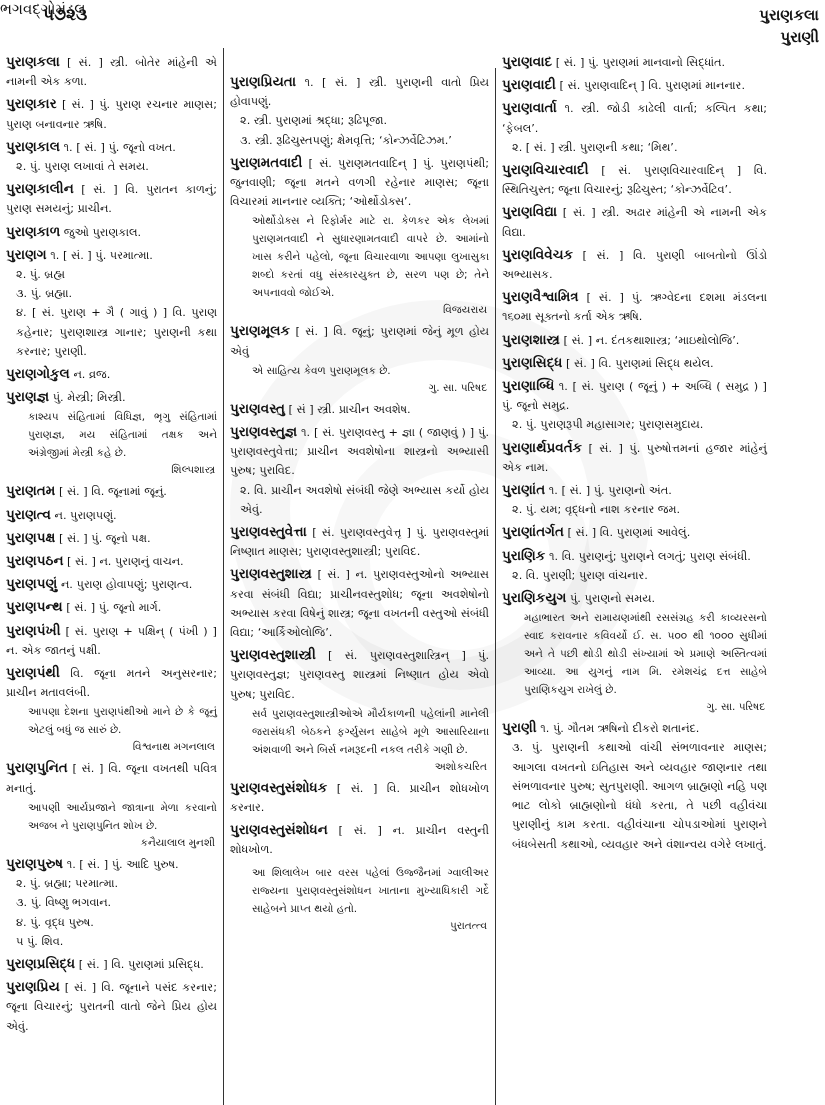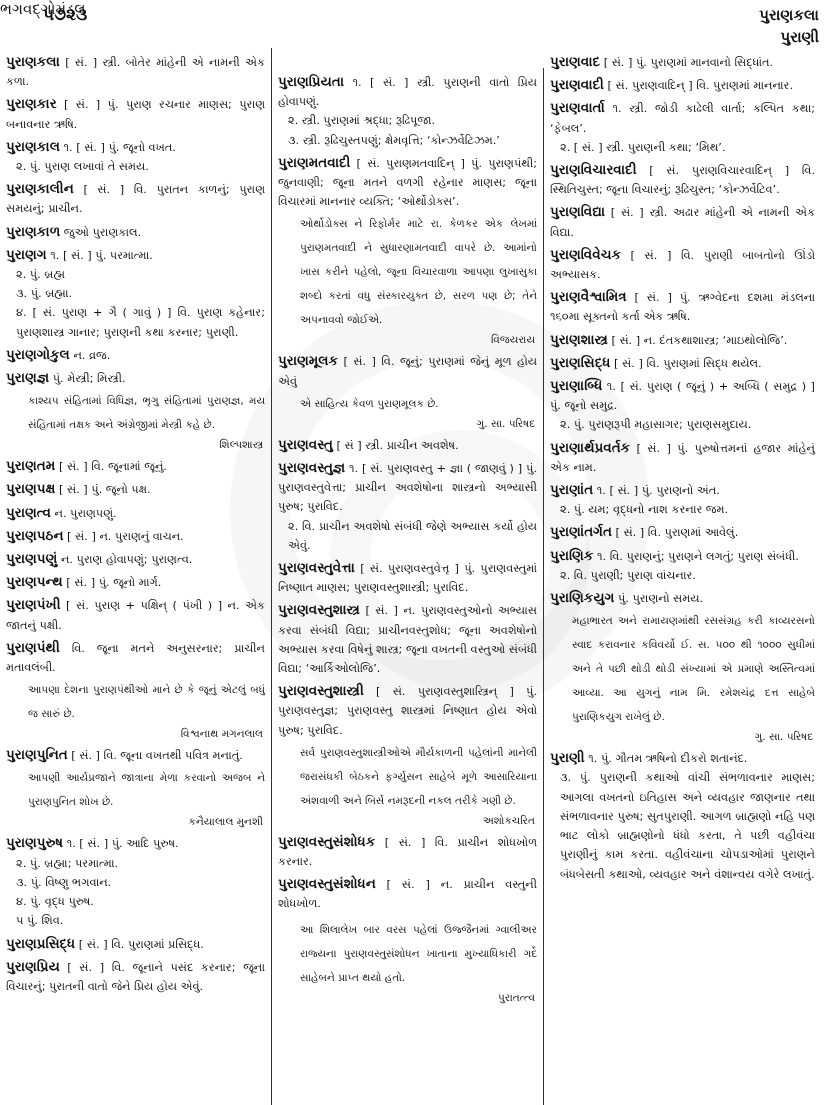--- a/index.html
+++ b/index.html
@@ -16,27 +16,27 @@
     position:absolute; left:330px; top:430px; width:260px; height:260px;
     border-radius:50%; border:40px solid rgba(0,0,0,0.03); box-sizing:border-box;
     pointer-events:none;
   }
   .header { position:relative; height:48px; }
   .page-number { position:absolute; left:6px; top:4px; font-size:17px; font-weight:bold;margin-left:37px; }
   .running-title { position:absolute; left:0; right:0; top:0; font-size:15px; }
   .guide-words { position:absolute; right:6px; top:4px; text-align:right; font-size:15px; font-weight:bold; line-height:22px; }
   .columns { position:absolute; top:48px; left:0; width:825px; height:1057px; display:flex; }
   .col { box-sizing:border-box; padding:4px 6px 0 6px; font-size:11.3px; line-height:19.2px; overflow:hidden; }
-  .col1 { width:272px; border-right:1.5px solid #333; }
+  .col1 { width:224px; border-right:1.5px solid #333; }
   .col2 { width:272px; border-right:1.5px solid #333;margin-top:20px; }
   .col3 { width:277px; }
   .entry { margin-bottom:3px; text-align:justify; }
   .hw { font-weight:bold; font-size:13.5px; }
   .sense { padding-left:10px; }
-  .quote { padding-left:22px; font-size:10.5px; line-height:24px; text-align:justify; }
+  .quote { padding-left:22px; font-size:10.5px; line-height:18px; text-align:justify; }
   .src { text-align:right; font-size:10.5px; line-height:17px; padding-right:2px; }
 </style>
 </head>
 <body>
 
 <div class="watermark"></div>
 <div class="watermark2"></div>
 
 <div class="header">
   <div class="page-number">૫૭૨૩</div>
@@ -76,24 +76,24 @@
       </div>
       <div class="entry">
         <div><span class="hw">પુરાણજ્ઞ</span> <span>પું. મેસ્ત્રી; મિસ્ત્રી.</span></div>
         <div class="quote">કાશ્યપ સંહિતામાં વિધિજ્ઞ, ભૃગુ સંહિતામાં પુરાણજ્ઞ, મય સંહિતામાં તક્ષક અને અંગ્રેજીમાં મેસ્ત્રી કહે છે.</div>
         <div class="src">શિલ્પશાસ્ત્ર</div>
       </div>
       <div class="entry">
         <div><span class="hw">પુરાણતમ</span> <span>[ સં. ] વિ. જૂનામાં જૂનું.</span></div>
       </div>
       <div class="entry">
+        <div><span class="hw">પુરાણત્વ</span> <span>ન. પુરાણપણું.</span></div>
+      </div>
+      <div class="entry">
         <div><span class="hw">પુરાણપક્ષ</span> <span>[ સં. ] પું. જૂનો પક્ષ.</span></div>
-      </div>
-      <div class="entry">
-        <div><span class="hw">પુરાણત્વ</span> <span>ન. પુરાણપણું.</span></div>
       </div>
       <div class="entry">
         <div><span class="hw">પુરાણપઠન</span> <span>[ સં. ] ન. પુરાણનું વાચન.</span></div>
       </div>
       <div class="entry">
         <div><span class="hw">પુરાણપણું</span> <span>ન. પુરાણ હોવાપણું; પુરાણત્વ.</span></div>
       </div>
       <div class="entry">
         <div><span class="hw">પુરાણપન્થ</span> <span>[ સં. ] પું. જૂનો માર્ગ.</span></div>
       </div>

